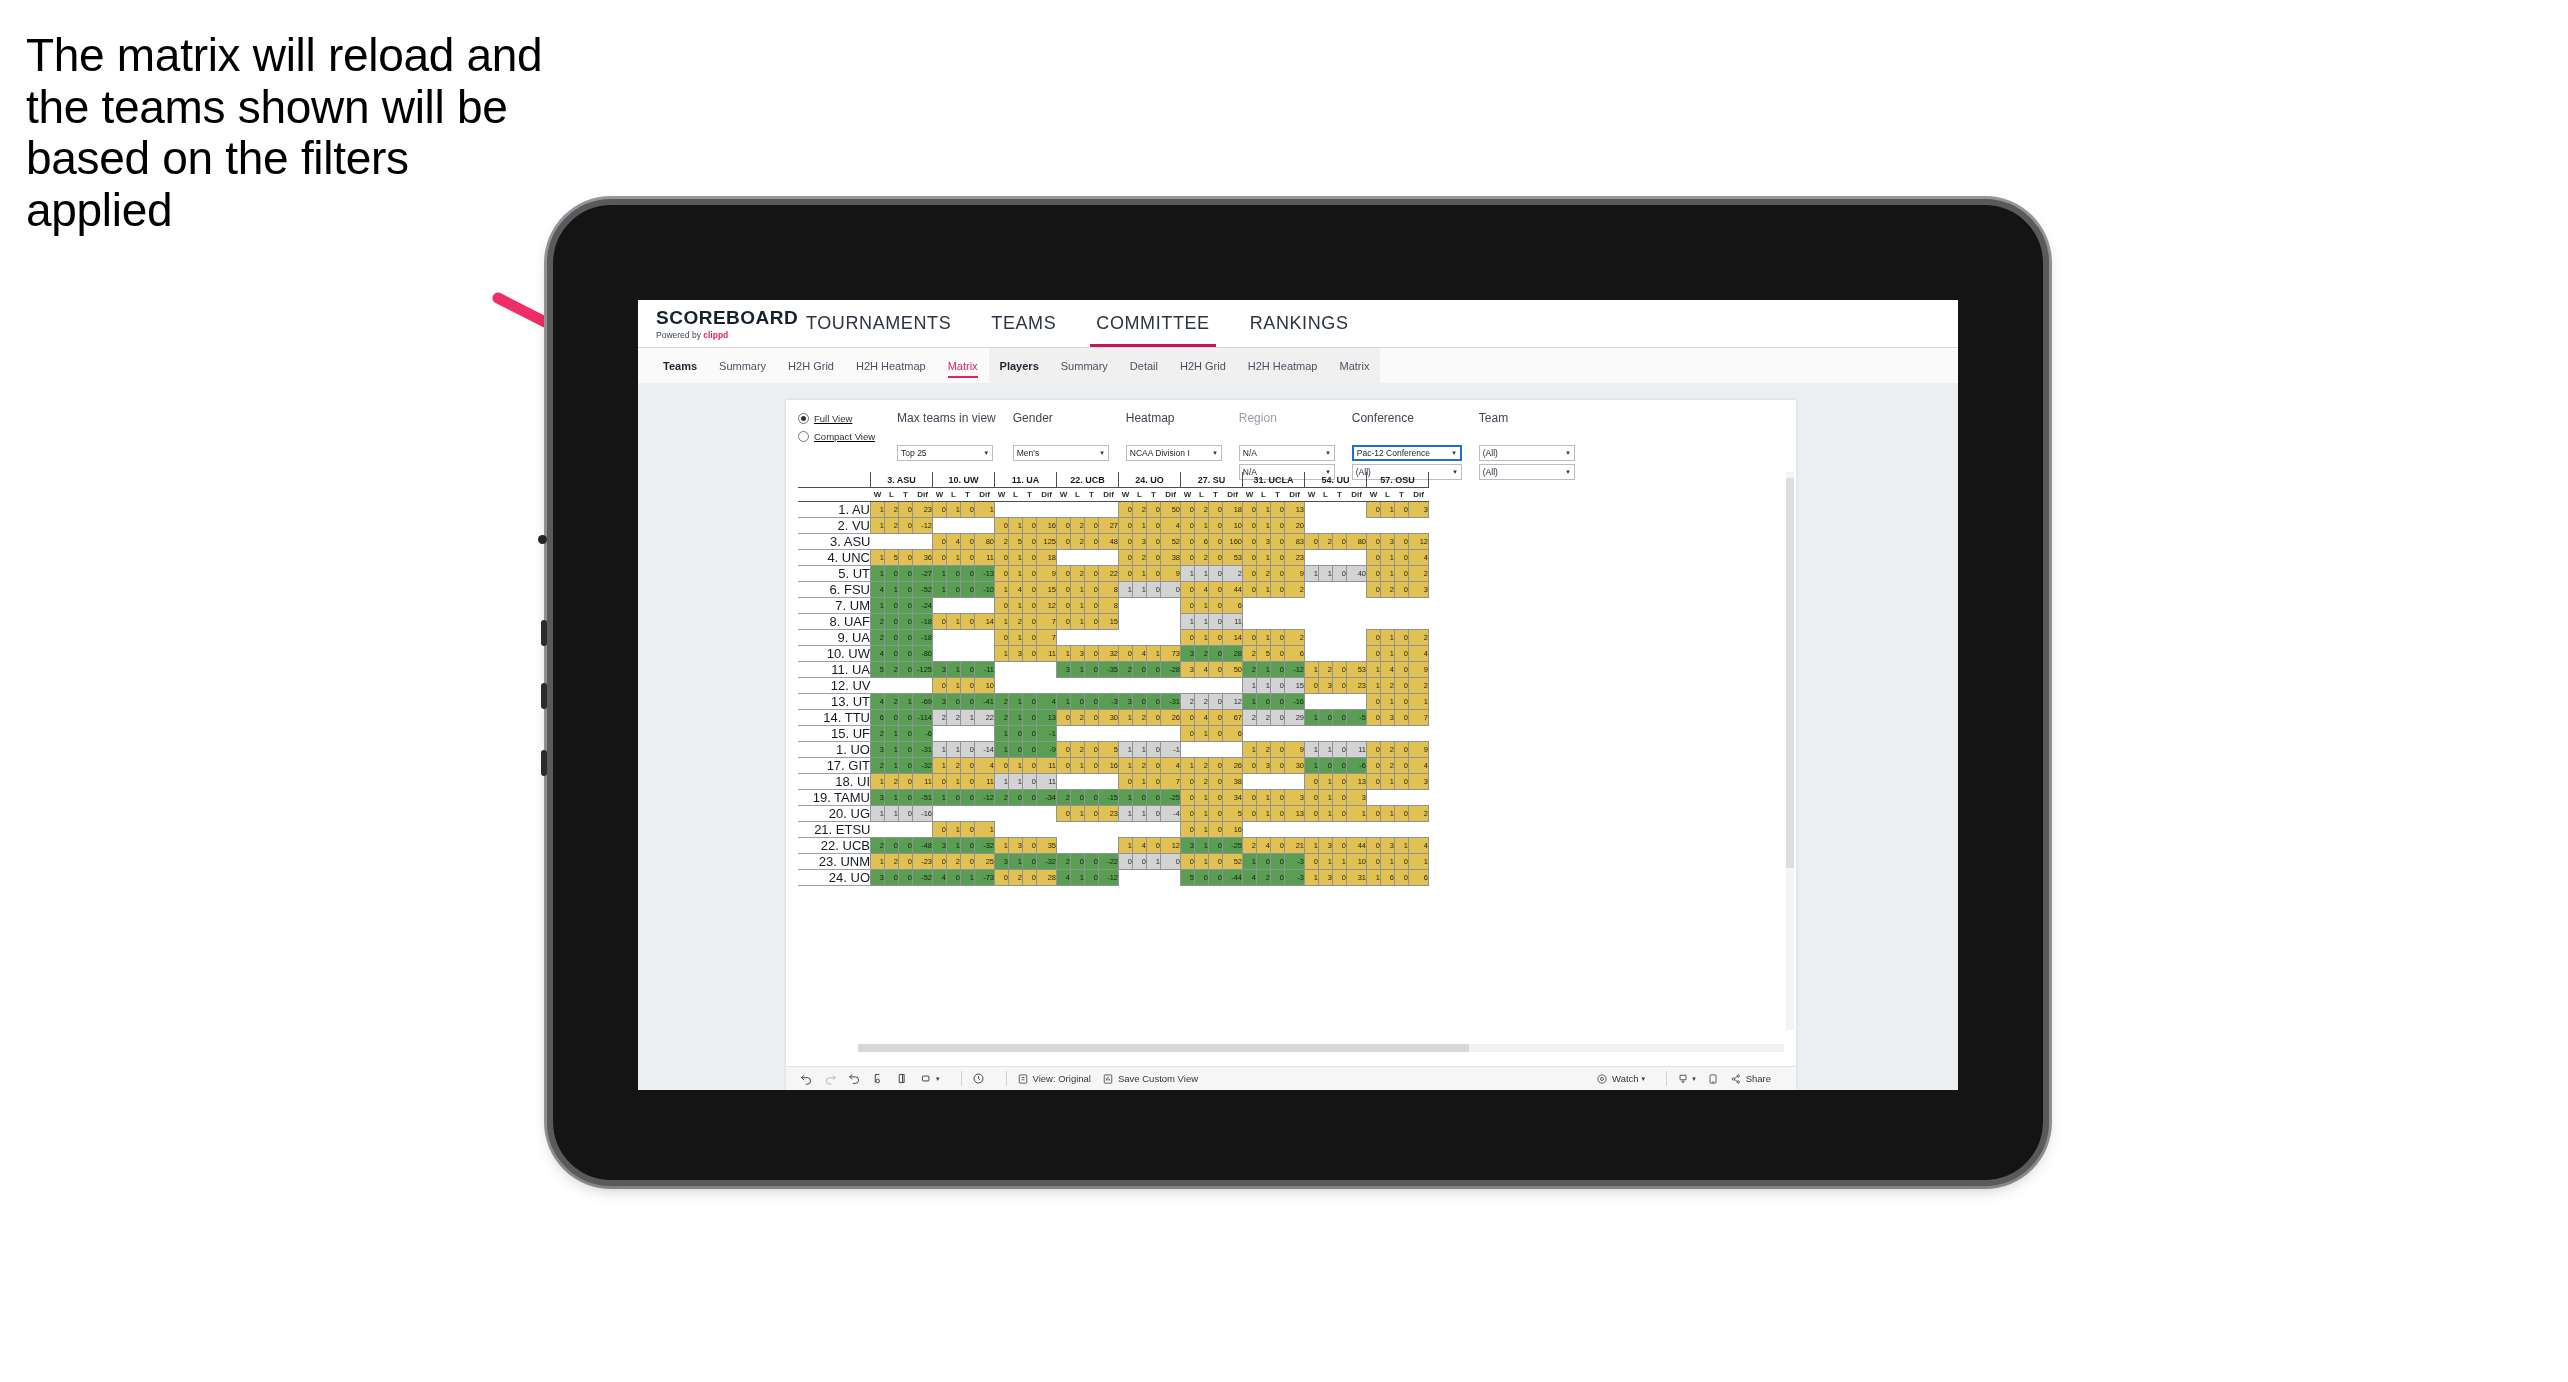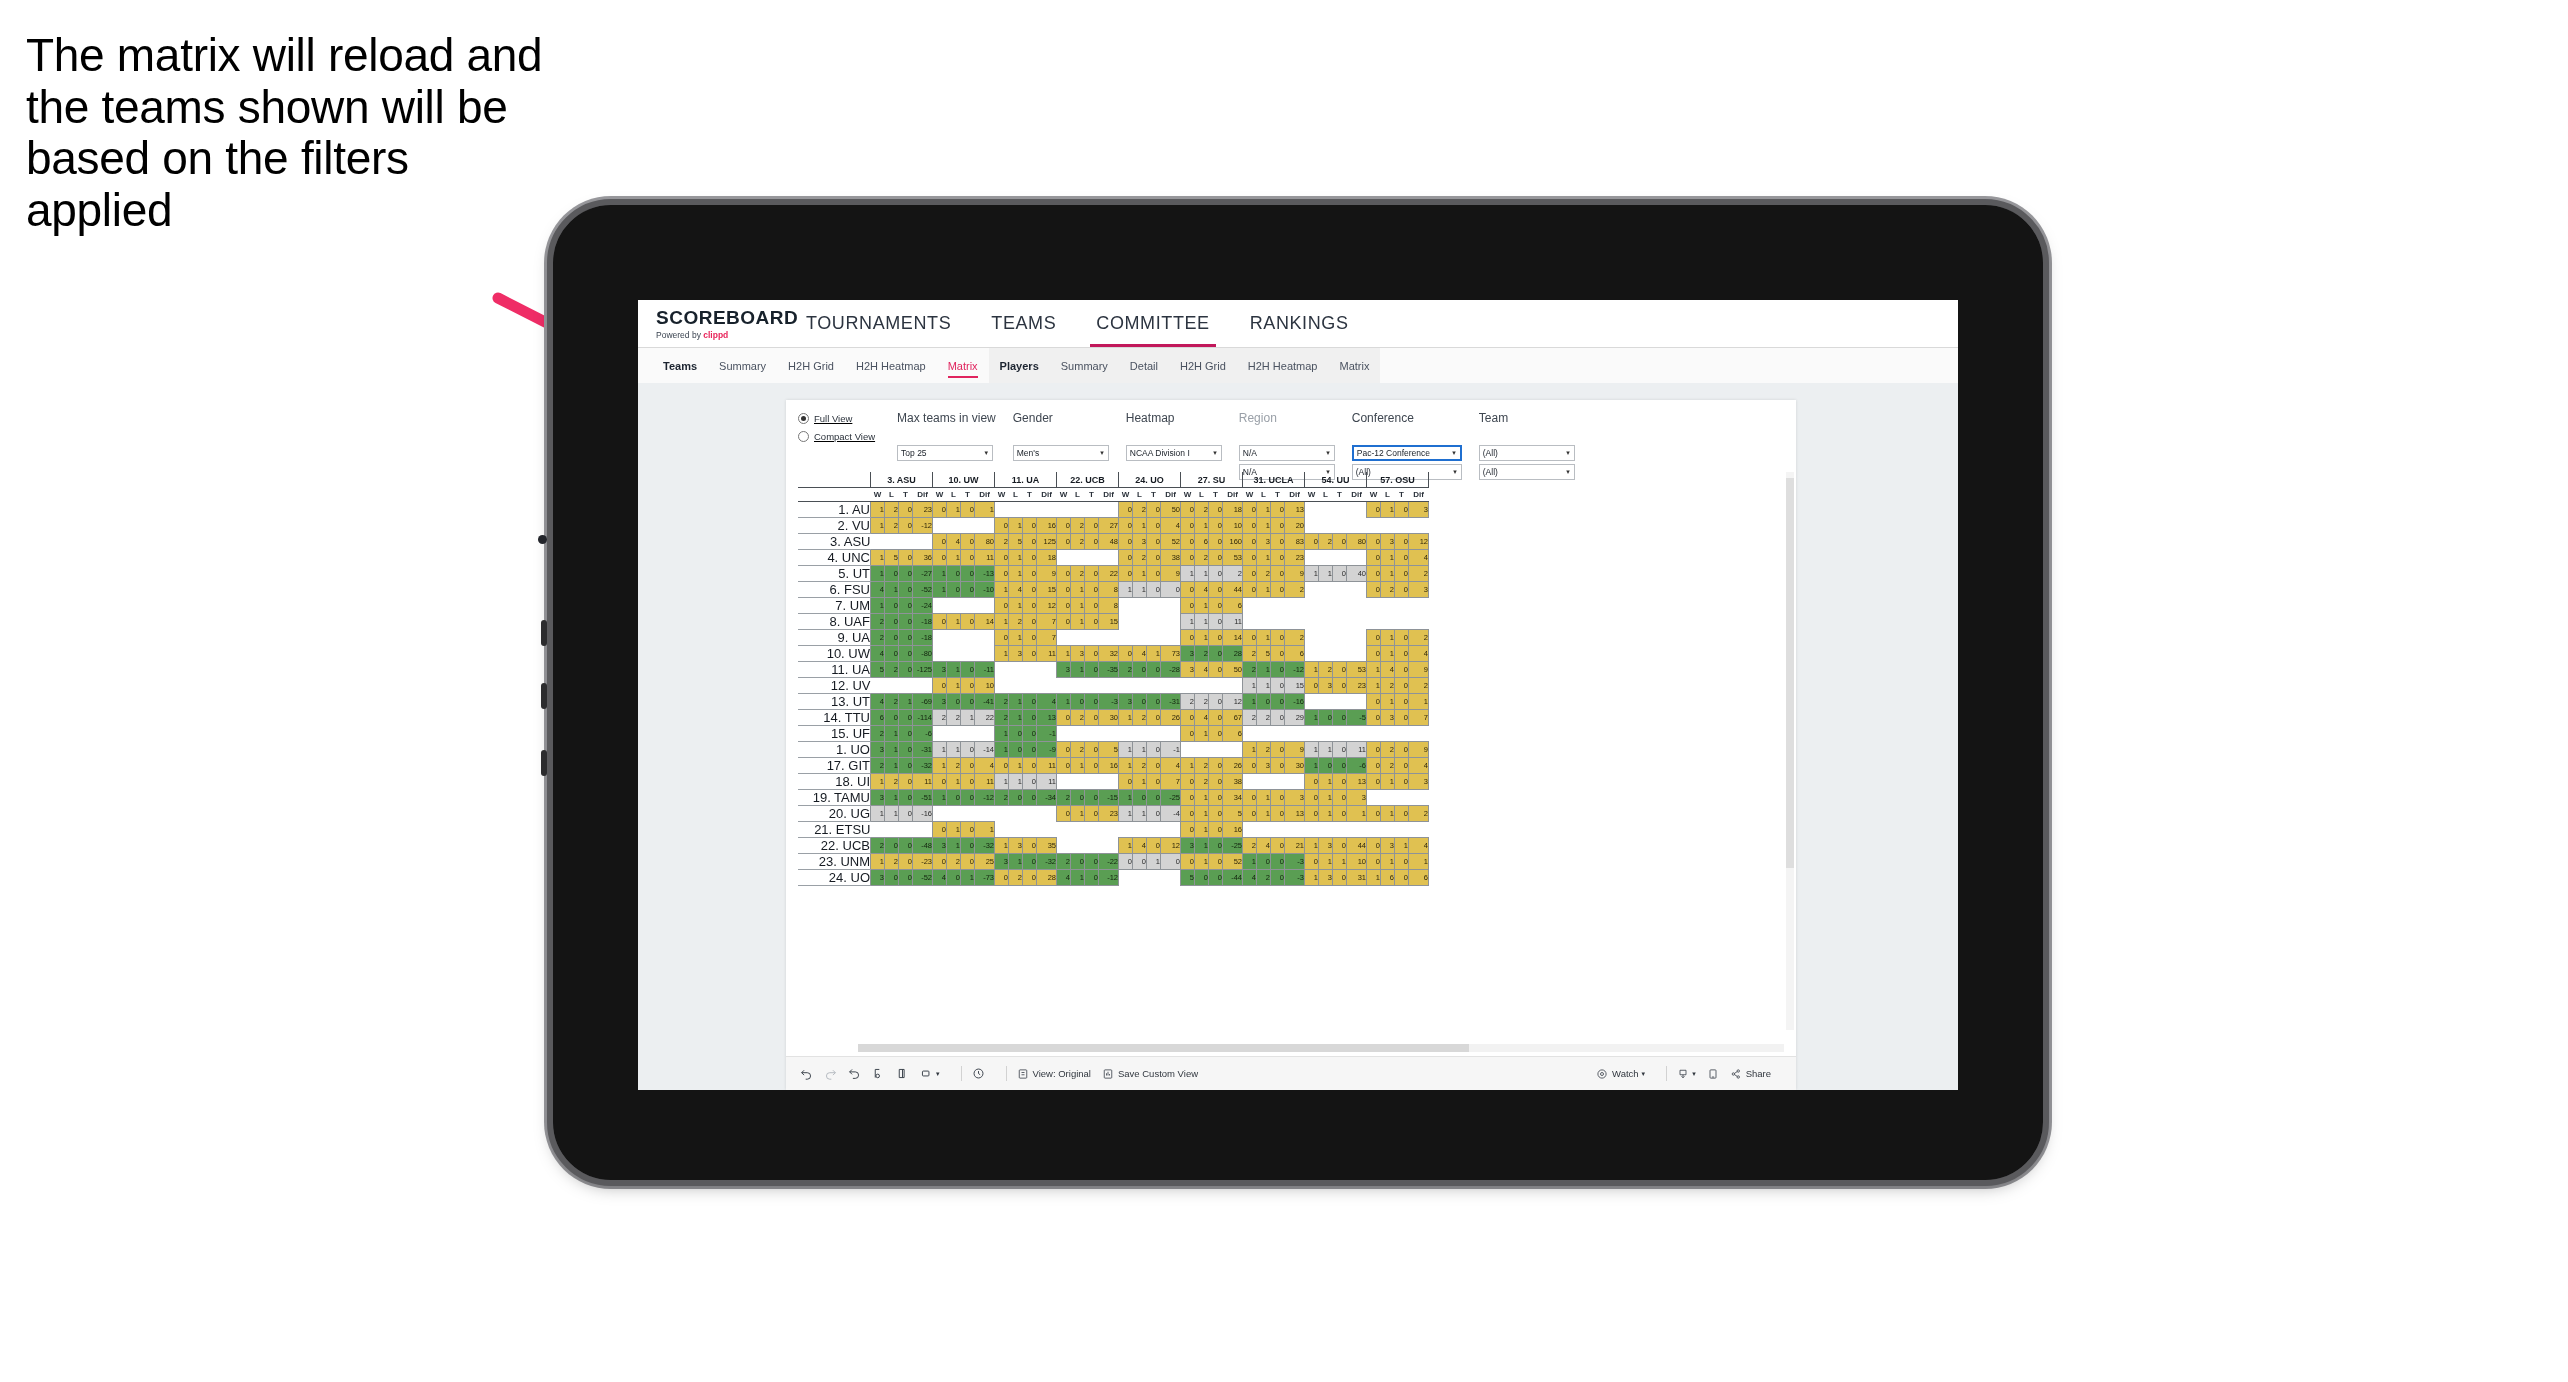--- a/index.html
+++ b/index.html
@@ -113,21 +113,21 @@
            border-bottom:1px solid #4a4f55;}
   .corner{border-bottom:1px solid #4a4f55;}
 
   
   #hscroll{position:absolute;left:72px;right:12px;bottom:38px;height:8px;background:#f2f2f2;}
   #hthumb{position:absolute;left:0;top:0;height:8px;width:66%;background:#d8d8d8;}
   #vscroll{position:absolute;right:2px;top:72px;bottom:60px;width:8px;background:#f4f4f4;}
   #vthumb{position:absolute;right:2px;top:78px;height:390px;width:8px;background:#dedede;}
 
   
-  #bottombar{position:absolute;left:0;right:0;bottom:0;height:34px;background:#f6f6f6;
+  #bottombar{position:absolute;left:0;right:0;bottom:0;height:24px;background:#f6f6f6;
     border-top:1px solid #e2e2e2;display:flex;align-items:center;padding:0 14px;
     box-sizing:border-box;font-size:9.5px;color:#31373f;}
   .tb{display:flex;align-items:center;margin-right:11px;cursor:pointer;white-space:nowrap;}
   .tb svg{display:block;}
   .tbsep{width:1px;height:15px;background:#d2d2d2;margin:0 10px;}
   .tbspacer{flex:1;}
   .tblabel{margin-left:4px;}
   .caretsm{margin-left:3px;font-size:7px;}
 
   

